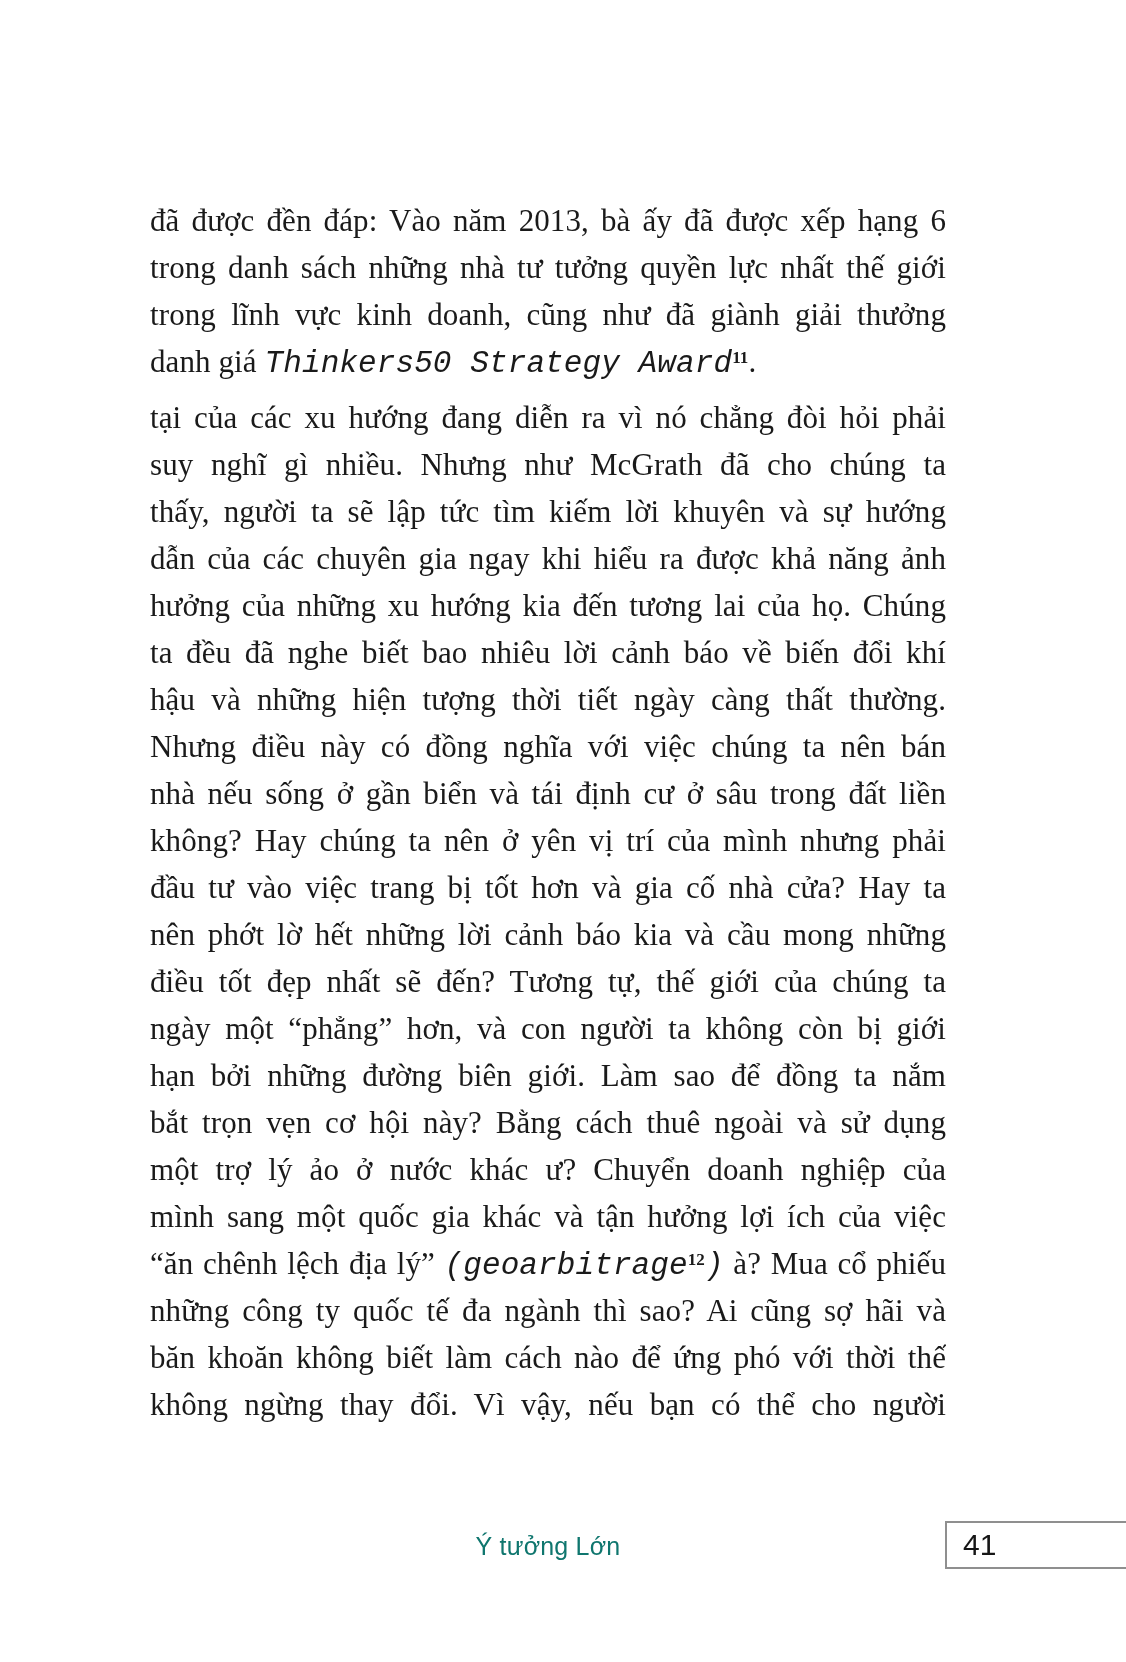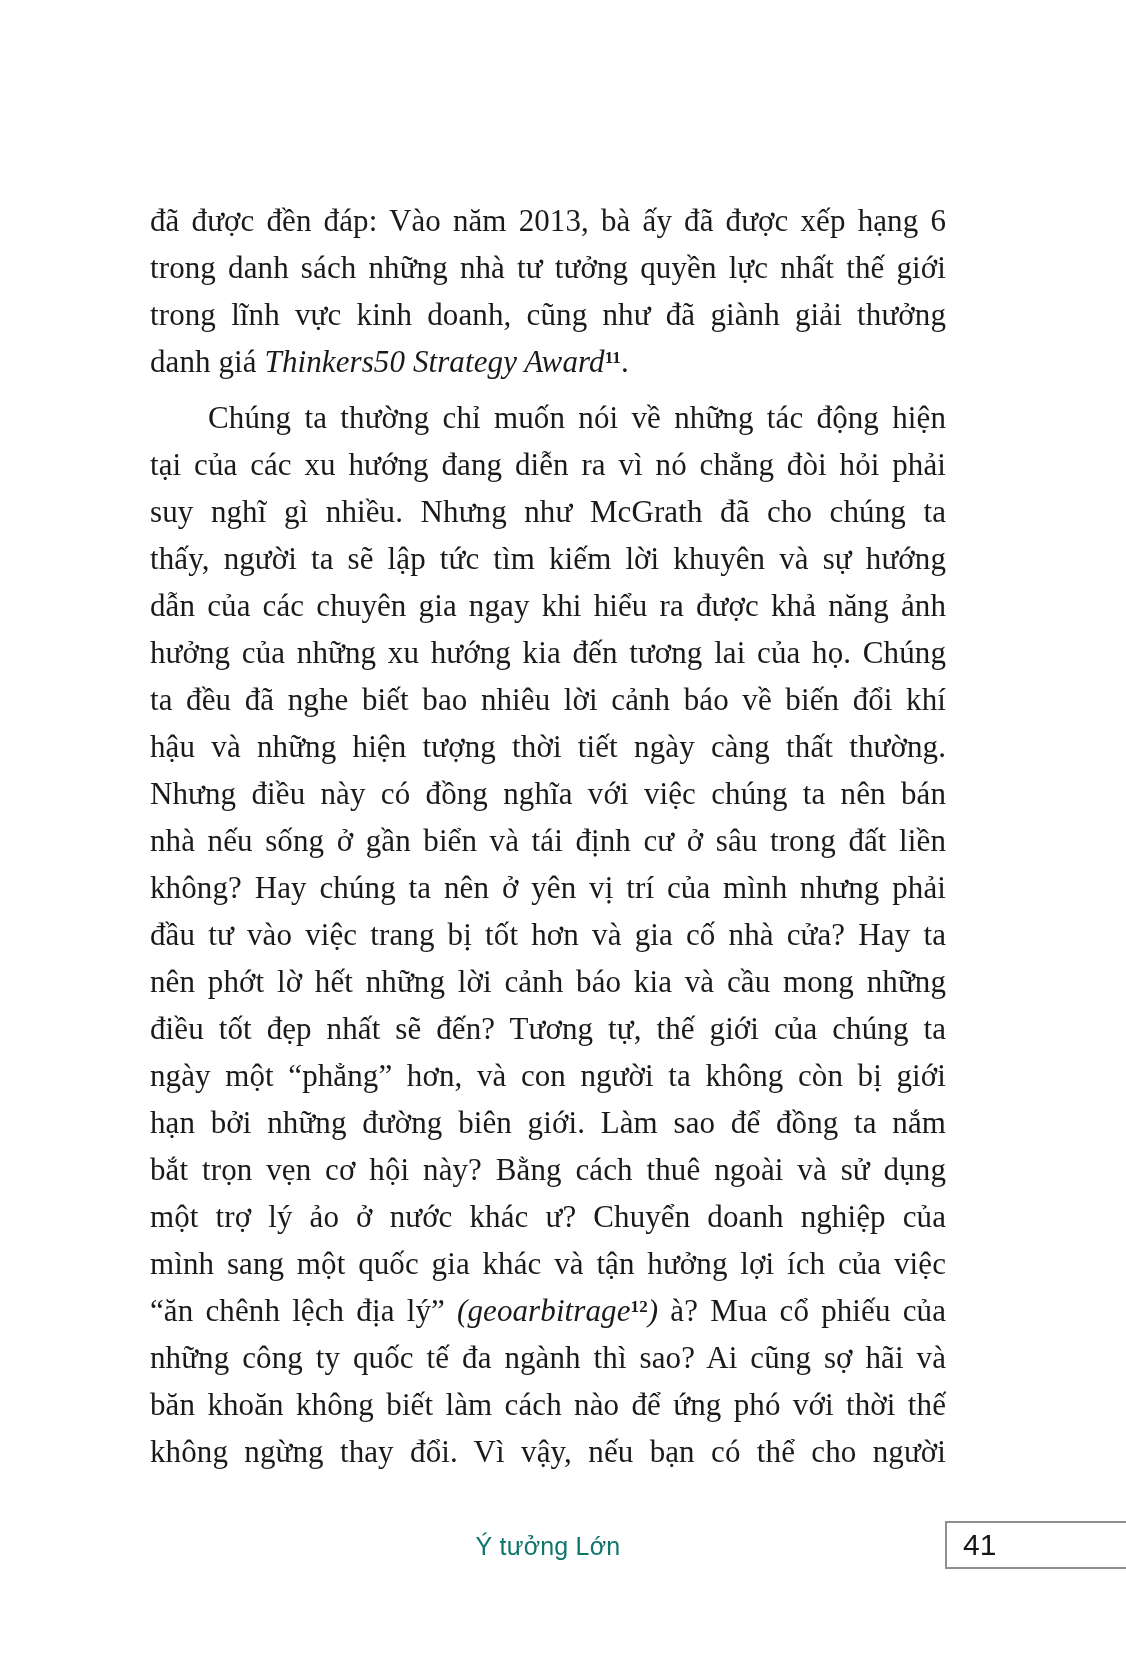--- a/index.html
+++ b/index.html
@@ -37,20 +37,21 @@
     text-align-last: left;
   }
   .para-2 {
     margin-top: 9px;
   }
   .line.firstline {
     padding-left: 58px;
   }
   em.ital {
     font-style: italic;
+    font-family: Liberation Mono, monospace;
   }
   sup.note {
     font-size: 0.55em;
     line-height: 0;
     position: relative;
     top: -0.55em;
     vertical-align: baseline;
     font-weight: bold;
   }
   .footer-title {
@@ -92,21 +93,20 @@
   <div class="text-block">
 
     <div>
       <div class="line">đã được đền đáp: Vào năm 2013, bà ấy đã được xếp hạng 6</div>
       <div class="line">trong danh sách những nhà tư tưởng quyền lực nhất thế giới</div>
       <div class="line">trong lĩnh vực kinh doanh, cũng như đã giành giải thưởng</div>
       <div class="line endline"><span>danh giá </span><em class="ital">Thinkers50 Strategy Award</em><sup class="note">11</sup><span>.</span></div>
     </div>
 
     <div class="para-2">
-      <div class="line firstline">Chúng ta thường chỉ muốn nói về những tác động hiện</div>
       <div class="line">tại của các xu hướng đang diễn ra vì nó chẳng đòi hỏi phải</div>
       <div class="line">suy nghĩ gì nhiều. Nhưng như McGrath đã cho chúng ta</div>
       <div class="line">thấy, người ta sẽ lập tức tìm kiếm lời khuyên và sự hướng</div>
       <div class="line">dẫn của các chuyên gia ngay khi hiểu ra được khả năng ảnh</div>
       <div class="line">hưởng của những xu hướng kia đến tương lai của họ. Chúng</div>
       <div class="line">ta đều đã nghe biết bao nhiêu lời cảnh báo về biến đổi khí</div>
       <div class="line">hậu và những hiện tượng thời tiết ngày càng thất thường.</div>
       <div class="line">Nhưng điều này có đồng nghĩa với việc chúng ta nên bán</div>
       <div class="line">nhà nếu sống ở gần biển và tái định cư ở sâu trong đất liền</div>
       <div class="line">không? Hay chúng ta nên ở yên vị trí của mình nhưng phải</div>

